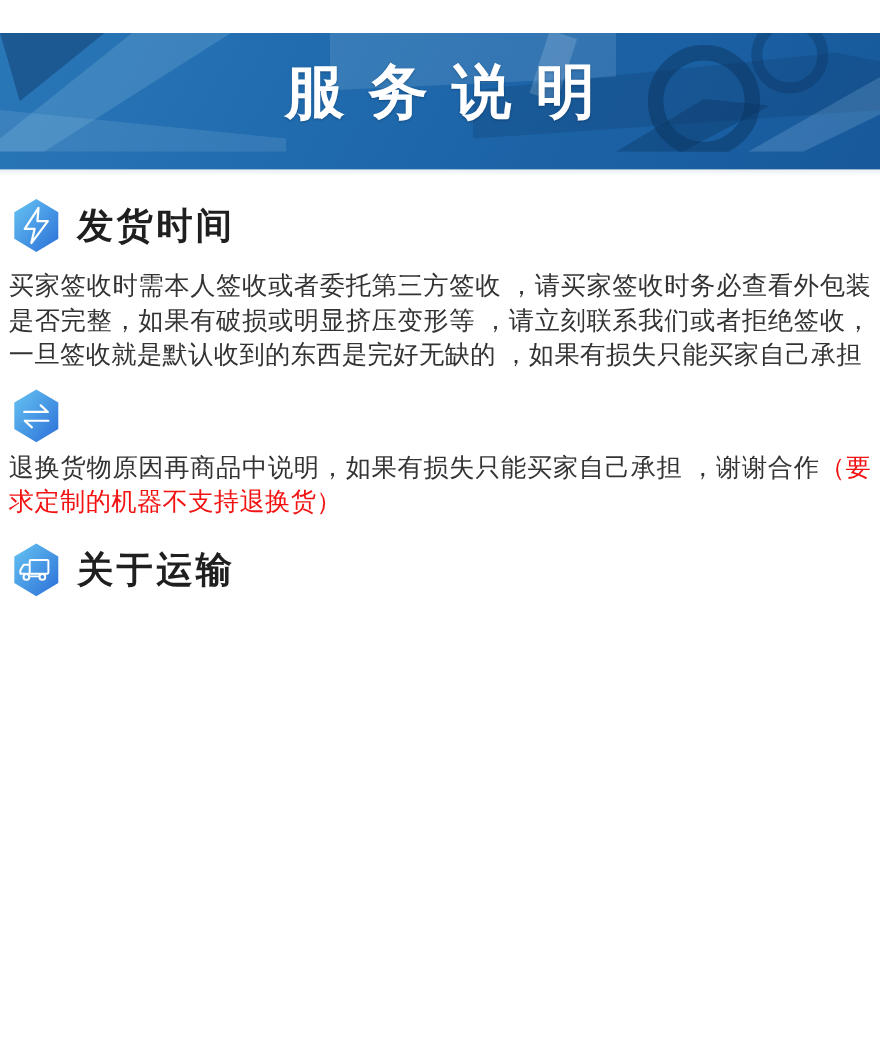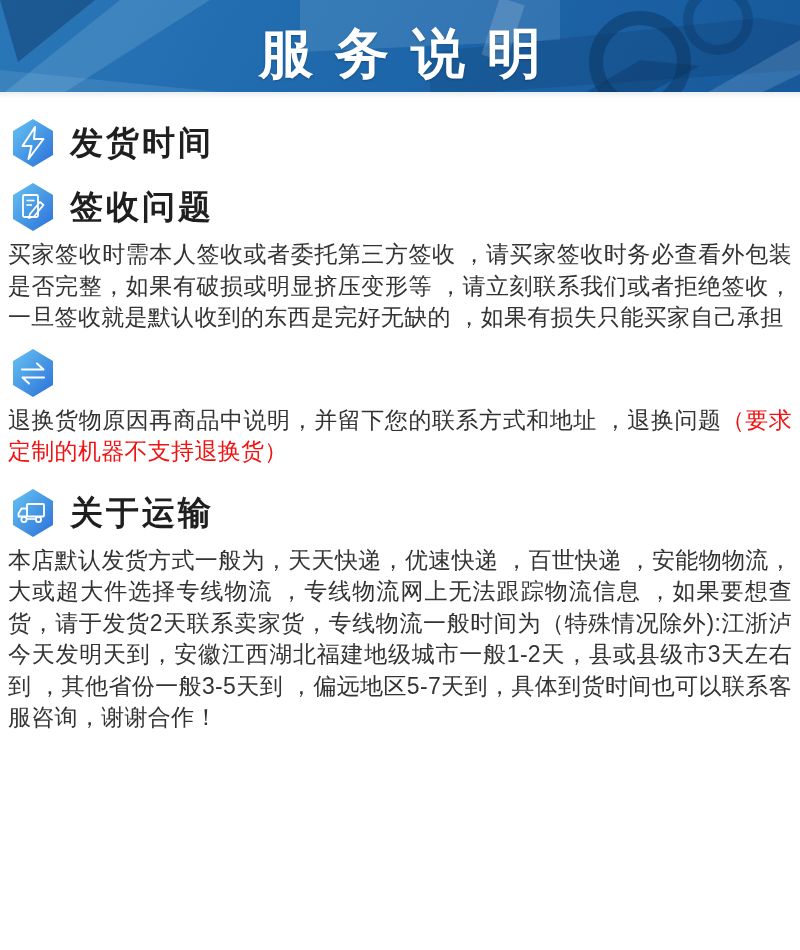--- a/index.html
+++ b/index.html
@@ -13,23 +13,24 @@
   }
   *{margin:0;padding:0;box-sizing:border-box;}
   html,body{background:#ffffff;}
   .page{
     width:800px;height:950px;margin:0 auto;background:#ffffff;
     font-family:"Liberation Sans","DejaVu Sans",sans-serif;
     overflow:hidden;position:relative;
   }
   
   .banner{
-    position:relative;width:800px;height:92px;
+    position:relative;width:800px;height:124px;
     background:linear-gradient(120deg,#2a77b8 0%,var(--c-header) 45%,#17599b 100%);
     overflow:hidden;
+    margin-top:30px;
   }
   .banner svg.deco{position:absolute;inset:0;}
   .banner-title{
     position:relative;z-index:2;text-align:center;
     font-family:"Liberation Serif","DejaVu Serif",serif;
     font-weight:bold;color:#ffffff;font-size:54px;line-height:108px;
     letter-spacing:22px;padding-left:22px;
     text-shadow:0 1px 2px rgba(0,30,60,.35);
   }
   .banner-strip{width:800px;height:6px;background:linear-gradient(#e8eef2,#ffffff);}
@@ -87,53 +88,42 @@
       <div class="sec-head">
         <svg class="hex-icon" viewBox="0 0 46 50">
           <polygon points="23,1 43,13 43,37 23,49 3,37 3,13" fill="url(#hexgrad)"></polygon>
           <path d="M25 9 L12.5 28 L21.5 28 L18.5 41 L33.5 21 L24 21 Z" fill="none" stroke="#ffffff" stroke-width="2" stroke-linejoin="round"></path>
         </svg>
         <span class="sec-title">发货时间</span>
       </div>
     </div>
 
     <div class="section">
-      <div class="sec-head">
-        <svg class="hex-icon" viewBox="0 0 46 50">
-          <polygon points="23,1 43,13 43,37 23,49 3,37 3,13" fill="url(#hexgrad)"></polygon>
-          <rect x="13" y="13" width="15" height="22" rx="1.5" fill="none" stroke="#ffffff" stroke-width="1.8"></rect>
-          <line x1="16.5" y1="18.5" x2="24.5" y2="18.5" stroke="#ffffff" stroke-width="1.6"></line>
-          <line x1="16.5" y1="23" x2="22" y2="23" stroke="#ffffff" stroke-width="1.6"></line>
-          <path d="M20 32 L30 20 L33.5 23 L24 34.5 L19 36 Z" fill="none" stroke="#ffffff" stroke-width="1.8" stroke-linejoin="round"></path>
-        </svg>
-        <span class="sec-title">签收问题</span>
-      </div>
       <p class="para">买家签收时需本人签收或者委托第三方签收 ，请买家签收时务必查看外包装是否完整，如果有破损或明显挤压变形等 ，请立刻联系我们或者拒绝签收，一旦签收就是默认收到的东西是完好无缺的 ，如果有损失只能买家自己承担</p>
     </div>
 
     <div class="section">
       <div class="sec-head">
         <svg class="hex-icon" viewBox="0 0 46 50">
           <polygon points="23,1 43,13 43,37 23,49 3,37 3,13" fill="url(#hexgrad)"></polygon>
           <path d="M12 21.5 H33 M27 15.5 L33.5 21.5" fill="none" stroke="#ffffff" stroke-width="2" stroke-linecap="round"></path>
           <path d="M34 29.5 H13 M19 35.5 L12.5 29.5" fill="none" stroke="#ffffff" stroke-width="2" stroke-linecap="round"></path>
         </svg>
       </div>
-      <p class="para"><span>退换货物原因再商品中说明，并留下您的联系方式和地址 ，退换问题</span><span class="red">（要求定制的机器不支持退换货）</span></p>
+      <p class="para"><span>退换货物原因再商品中说明，如果有损失只能买家自己承担 ，谢谢合作</span><span class="red">（要求定制的机器不支持退换货）</span></p>
     </div>
 
     <div class="section transport">
       <div class="sec-head">
         <svg class="hex-icon" viewBox="0 0 46 50">
           <polygon points="23,1 43,13 43,37 23,49 3,37 3,13" fill="url(#hexgrad)"></polygon>
           <rect x="17" y="16" width="17" height="12.5" rx="1" fill="none" stroke="#ffffff" stroke-width="1.8"></rect>
           <path d="M17 20.5 H11.5 L8.5 25.5 V28.5 H17" fill="none" stroke="#ffffff" stroke-width="1.8" stroke-linejoin="round"></path>
           <circle cx="14" cy="31.5" r="2.6" fill="none" stroke="#ffffff" stroke-width="1.8"></circle>
           <circle cx="28.5" cy="31.5" r="2.6" fill="none" stroke="#ffffff" stroke-width="1.8"></circle>
           <line x1="17" y1="31" x2="25.5" y2="31" stroke="#ffffff" stroke-width="1.6"></line>
         </svg>
         <span class="sec-title">关于运输</span>
       </div>
-      <p class="para">本店默认发货方式一般为，天天快递，优速快递 ，百世快递 ，安能物物流，大或超大件选择专线物流 ，专线物流网上无法跟踪物流信息 ，如果要想查货，请于发货2天联系卖家货，专线物流一般时间为（特殊情况除外):江浙泸今天发明天到，安徽江西湖北福建地级城市一般1-2天，县或县级市3天左右到 ，其他省份一般3-5天到 ，偏远地区5-7天到，具体到货时间也可以联系客服咨询，谢谢合作！</p>
     </div>
 
   </div>
 </div>
 
 </body></html>

